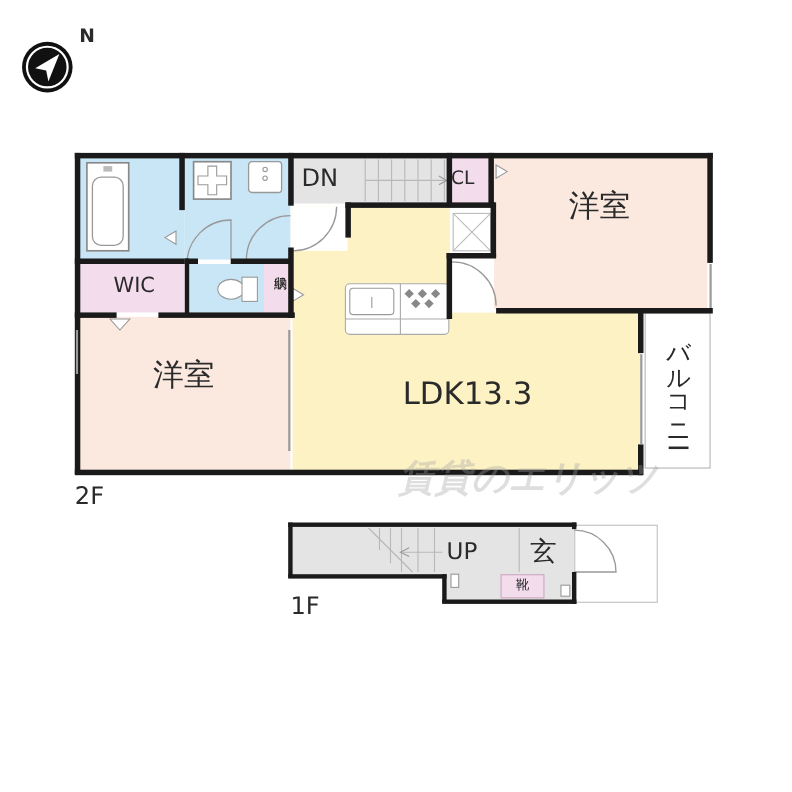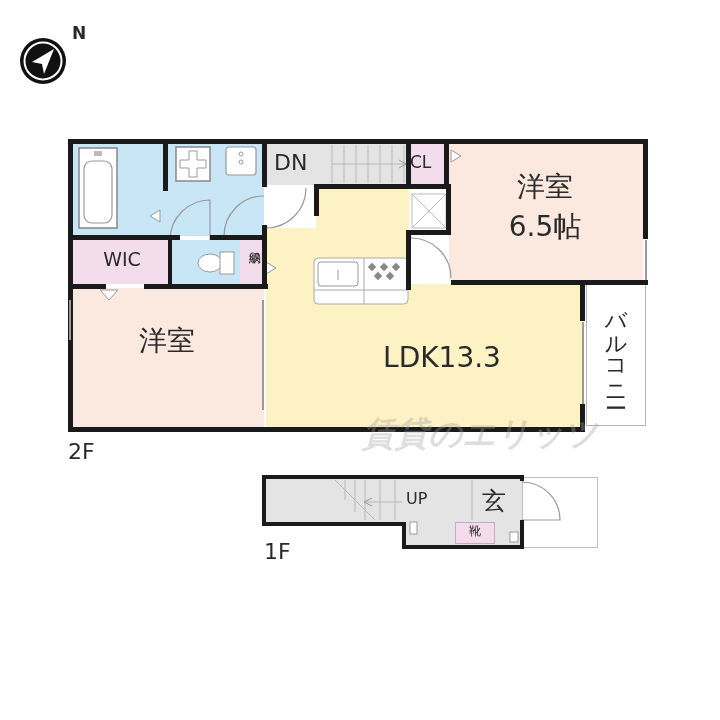--- a/index.html
+++ b/index.html
@@ -139,23 +139,22 @@
   <div class="thin" style="left:69px;top:300px;width:2px;height:40px;"></div>
   <div class="thin" style="left:262px;top:300px;width:2px;height:110px;"></div>
   <div class="thin" style="left:645px;top:240px;width:2px;height:40px;"></div>
   <div class="thin" style="left:582px;top:322px;width:2px;height:82px;"></div>
 
   <div class="lbl" style="left:274px;top:151px;font-size:22px;">DN</div>
   <div class="lbl" style="left:410px;top:153px;font-size:17px;">CL</div>
   <div class="lbl" style="left:82px;top:249px;width:80px;font-size:19px;">WIC</div>
   <div class="lbl" style="left:243px;top:242px;width:18px;font-size:12px;writing-mode:vertical-rl;">収納</div>
   <div class="lbl" style="left:490px;top:172px;width:110px;font-size:28px;">洋室</div>
-  <div class="lbl" style="left:490px;top:212px;width:110px;font-size:28px;">6.5帖</div>
   <div class="lbl" style="left:112px;top:326px;width:110px;font-size:28px;">洋室</div>
-  <div class="lbl" style="left:352px;top:343px;width:180px;font-size:28px;">LDK13.3</div>
+  <div class="lbl" style="left:335px;top:343px;width:180px;font-size:28px;">LDK13.3</div>
   <div class="lbl" style="left:598px;top:296px;width:30px;font-size:22px;writing-mode:vertical-rl;">バルコニー</div>
 
   <div class="lbl" style="left:330px;top:416px;width:300px;font-size:33px;font-weight:bold;font-style:italic;color:rgba(160,160,160,0.35);">賃貸のエリッツ</div>
 
   <div class="lbl" style="left:68px;top:440px;font-size:22px;text-align:left;">2F</div>
 </div>
 
 <div class="abs" style="left:0;top:460px;width:720px;height:120px;">
   <div class="room" style="left:264px;top:18px;width:258px;height:44px;background:#e4e4e4;"></div>
   <div class="room" style="left:404px;top:60px;width:118px;height:26px;background:#e4e4e4;"></div>
@@ -180,17 +179,17 @@
   </svg>
 
   <div class="wall" style="left:262px;top:15px;width:262px;height:4px;"></div>
   <div class="wall" style="left:262px;top:15px;width:4px;height:50px;"></div>
   <div class="wall" style="left:262px;top:62px;width:144px;height:4px;"></div>
   <div class="wall" style="left:402px;top:62px;width:4px;height:26px;"></div>
   <div class="wall" style="left:402px;top:85px;width:122px;height:4px;"></div>
   <div class="wall" style="left:520px;top:15px;width:4px;height:6px;"></div>
   <div class="wall" style="left:520px;top:60px;width:4px;height:29px;"></div>
 
-  <div class="lbl" style="left:406px;top:30px;font-size:16px;">UP</div>
+  <div class="lbl" style="left:406px;top:30px;font-size:21px;">UP</div>
   <div class="lbl" style="left:482px;top:28px;font-size:24px;">玄</div>
   <div class="lbl" style="left:457px;top:65px;width:36px;font-size:12px;">靴</div>
   <div class="lbl" style="left:264px;top:80px;font-size:22px;text-align:left;">1F</div>
 </div>
 
 </body></html>

